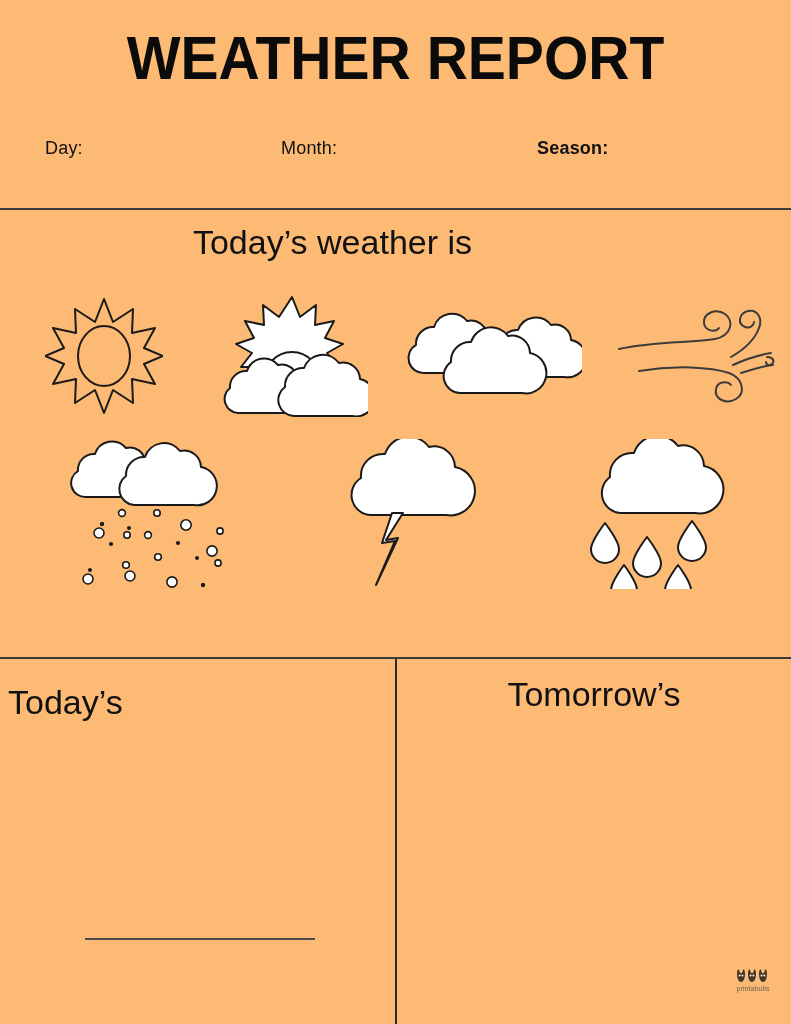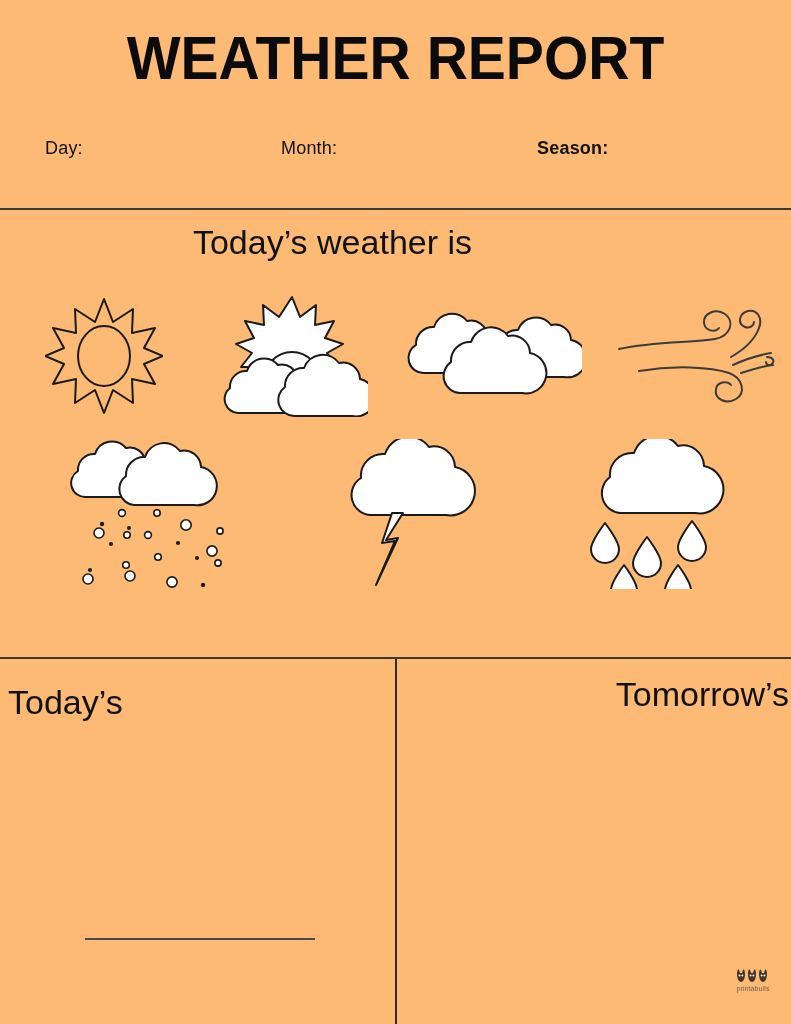--- a/index.html
+++ b/index.html
@@ -131,21 +131,21 @@
     line-height: 43px;
     font-weight: 400;
     color: #111111;
     margin-top: 8px;
   }
   .panel-right-title {
     position: absolute;
     left: 399px;
     top: 673px;
     width: 390px;
-    text-align: right;
+    text-align: center;
     font-size: 34px;
     line-height: 43px;
     font-weight: 400;
     color: #111111;
   }
   .answer-line {
     position: absolute;
     left: 85px;
     top: 938px;
     width: 230px;

